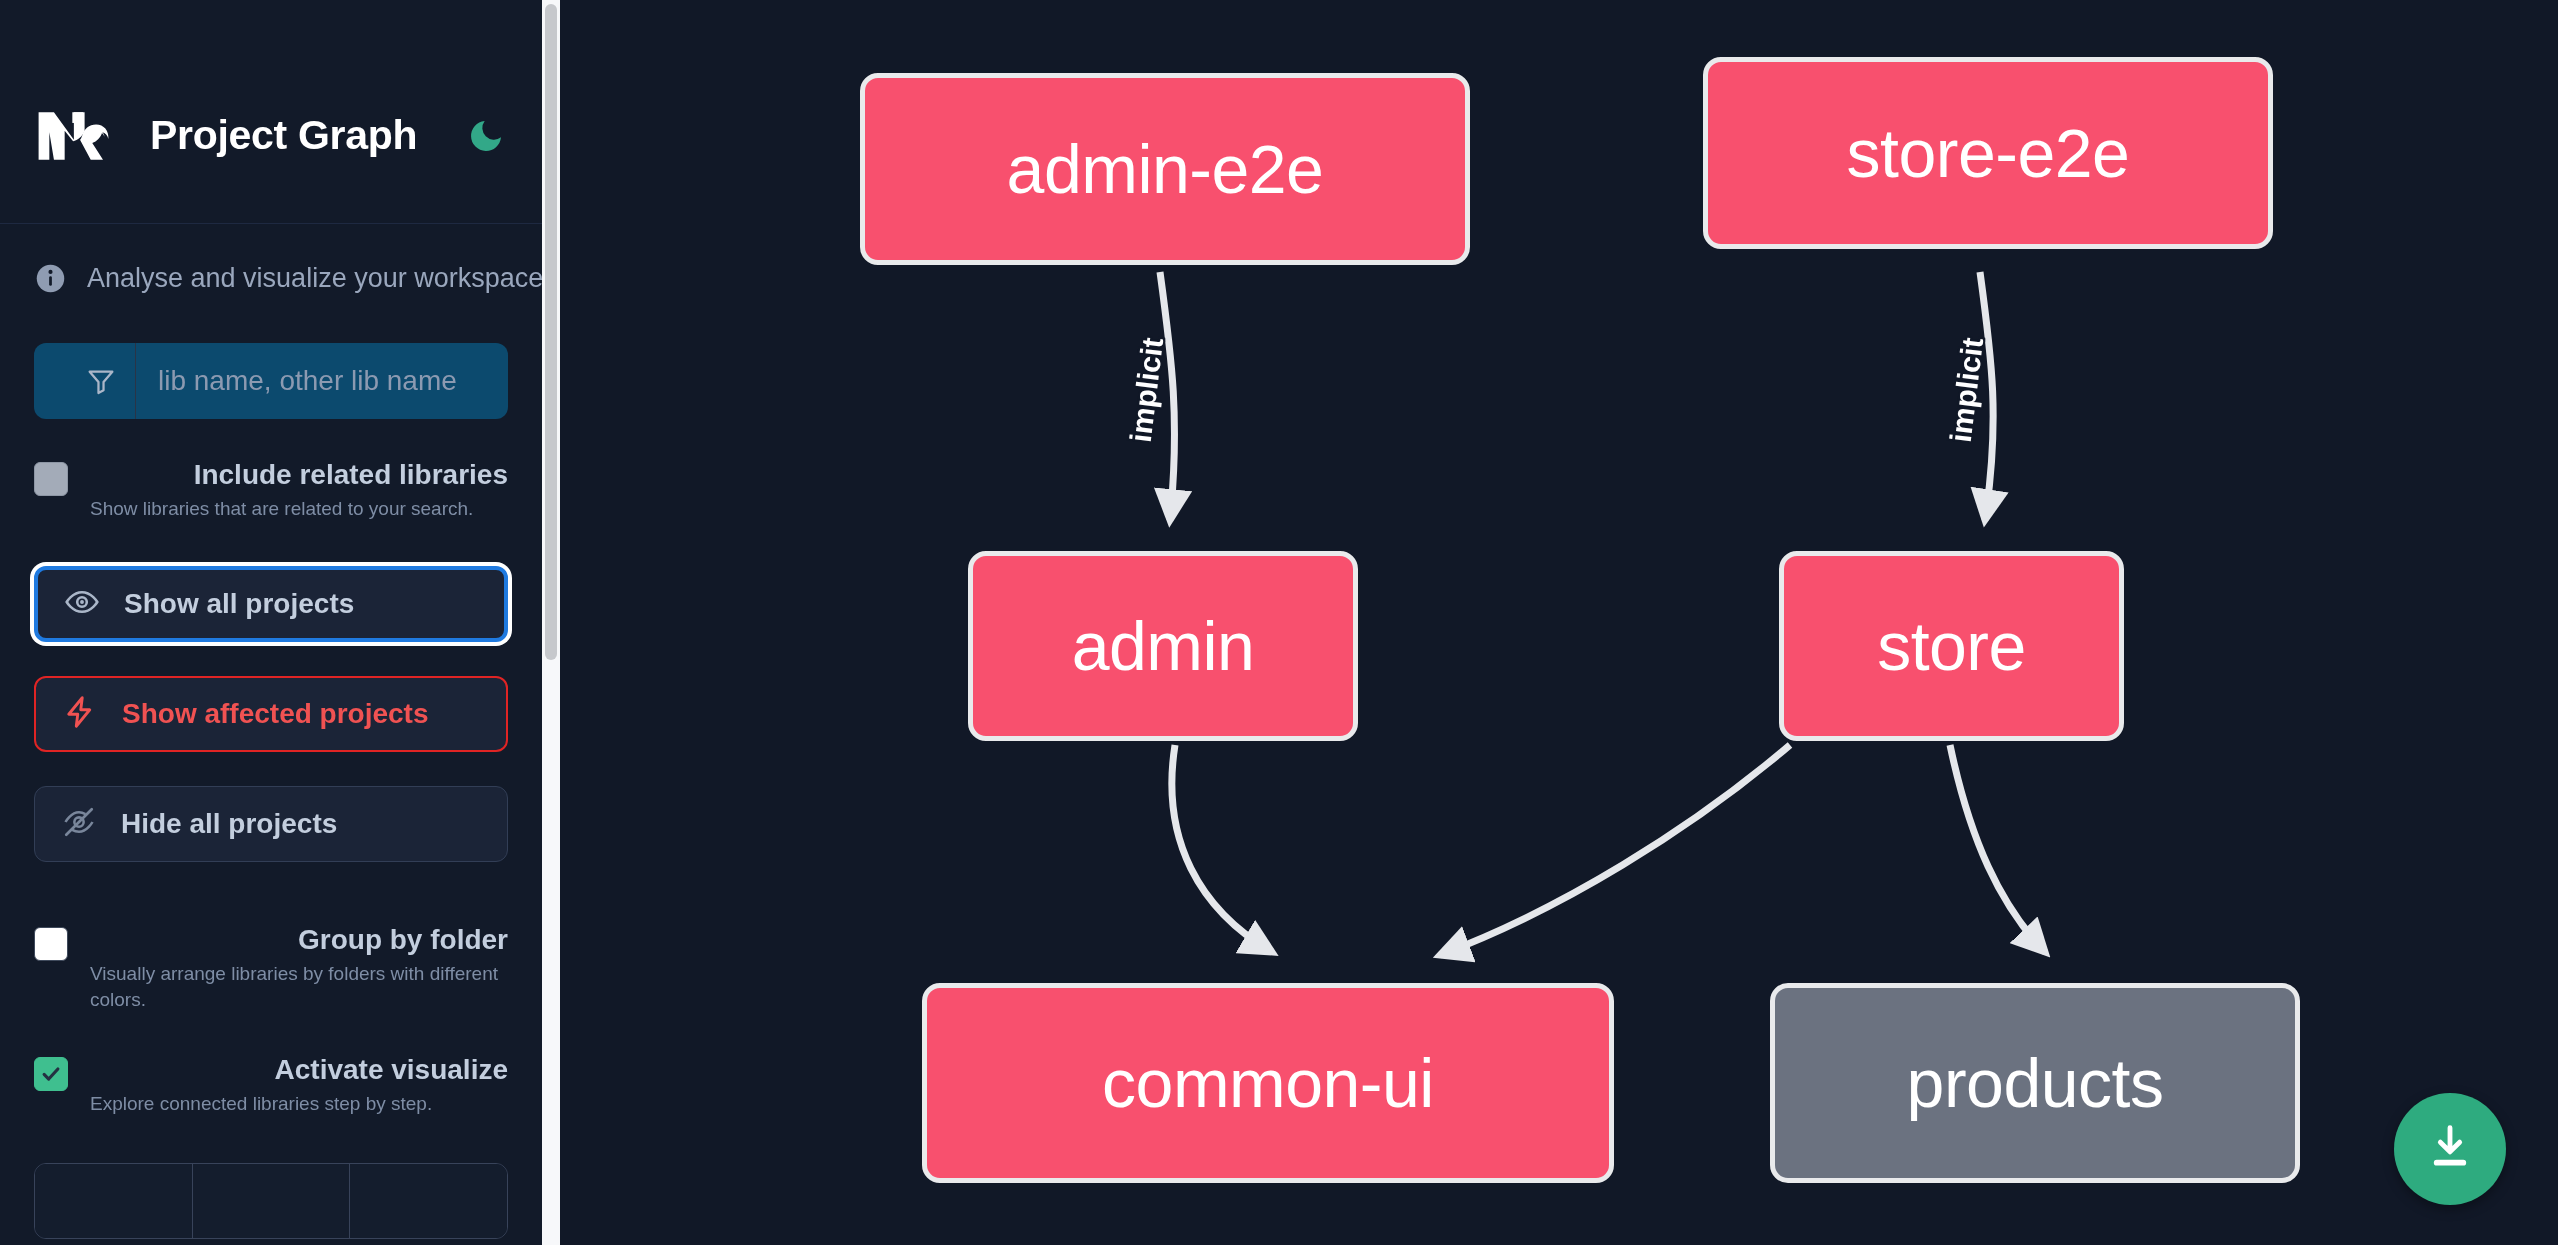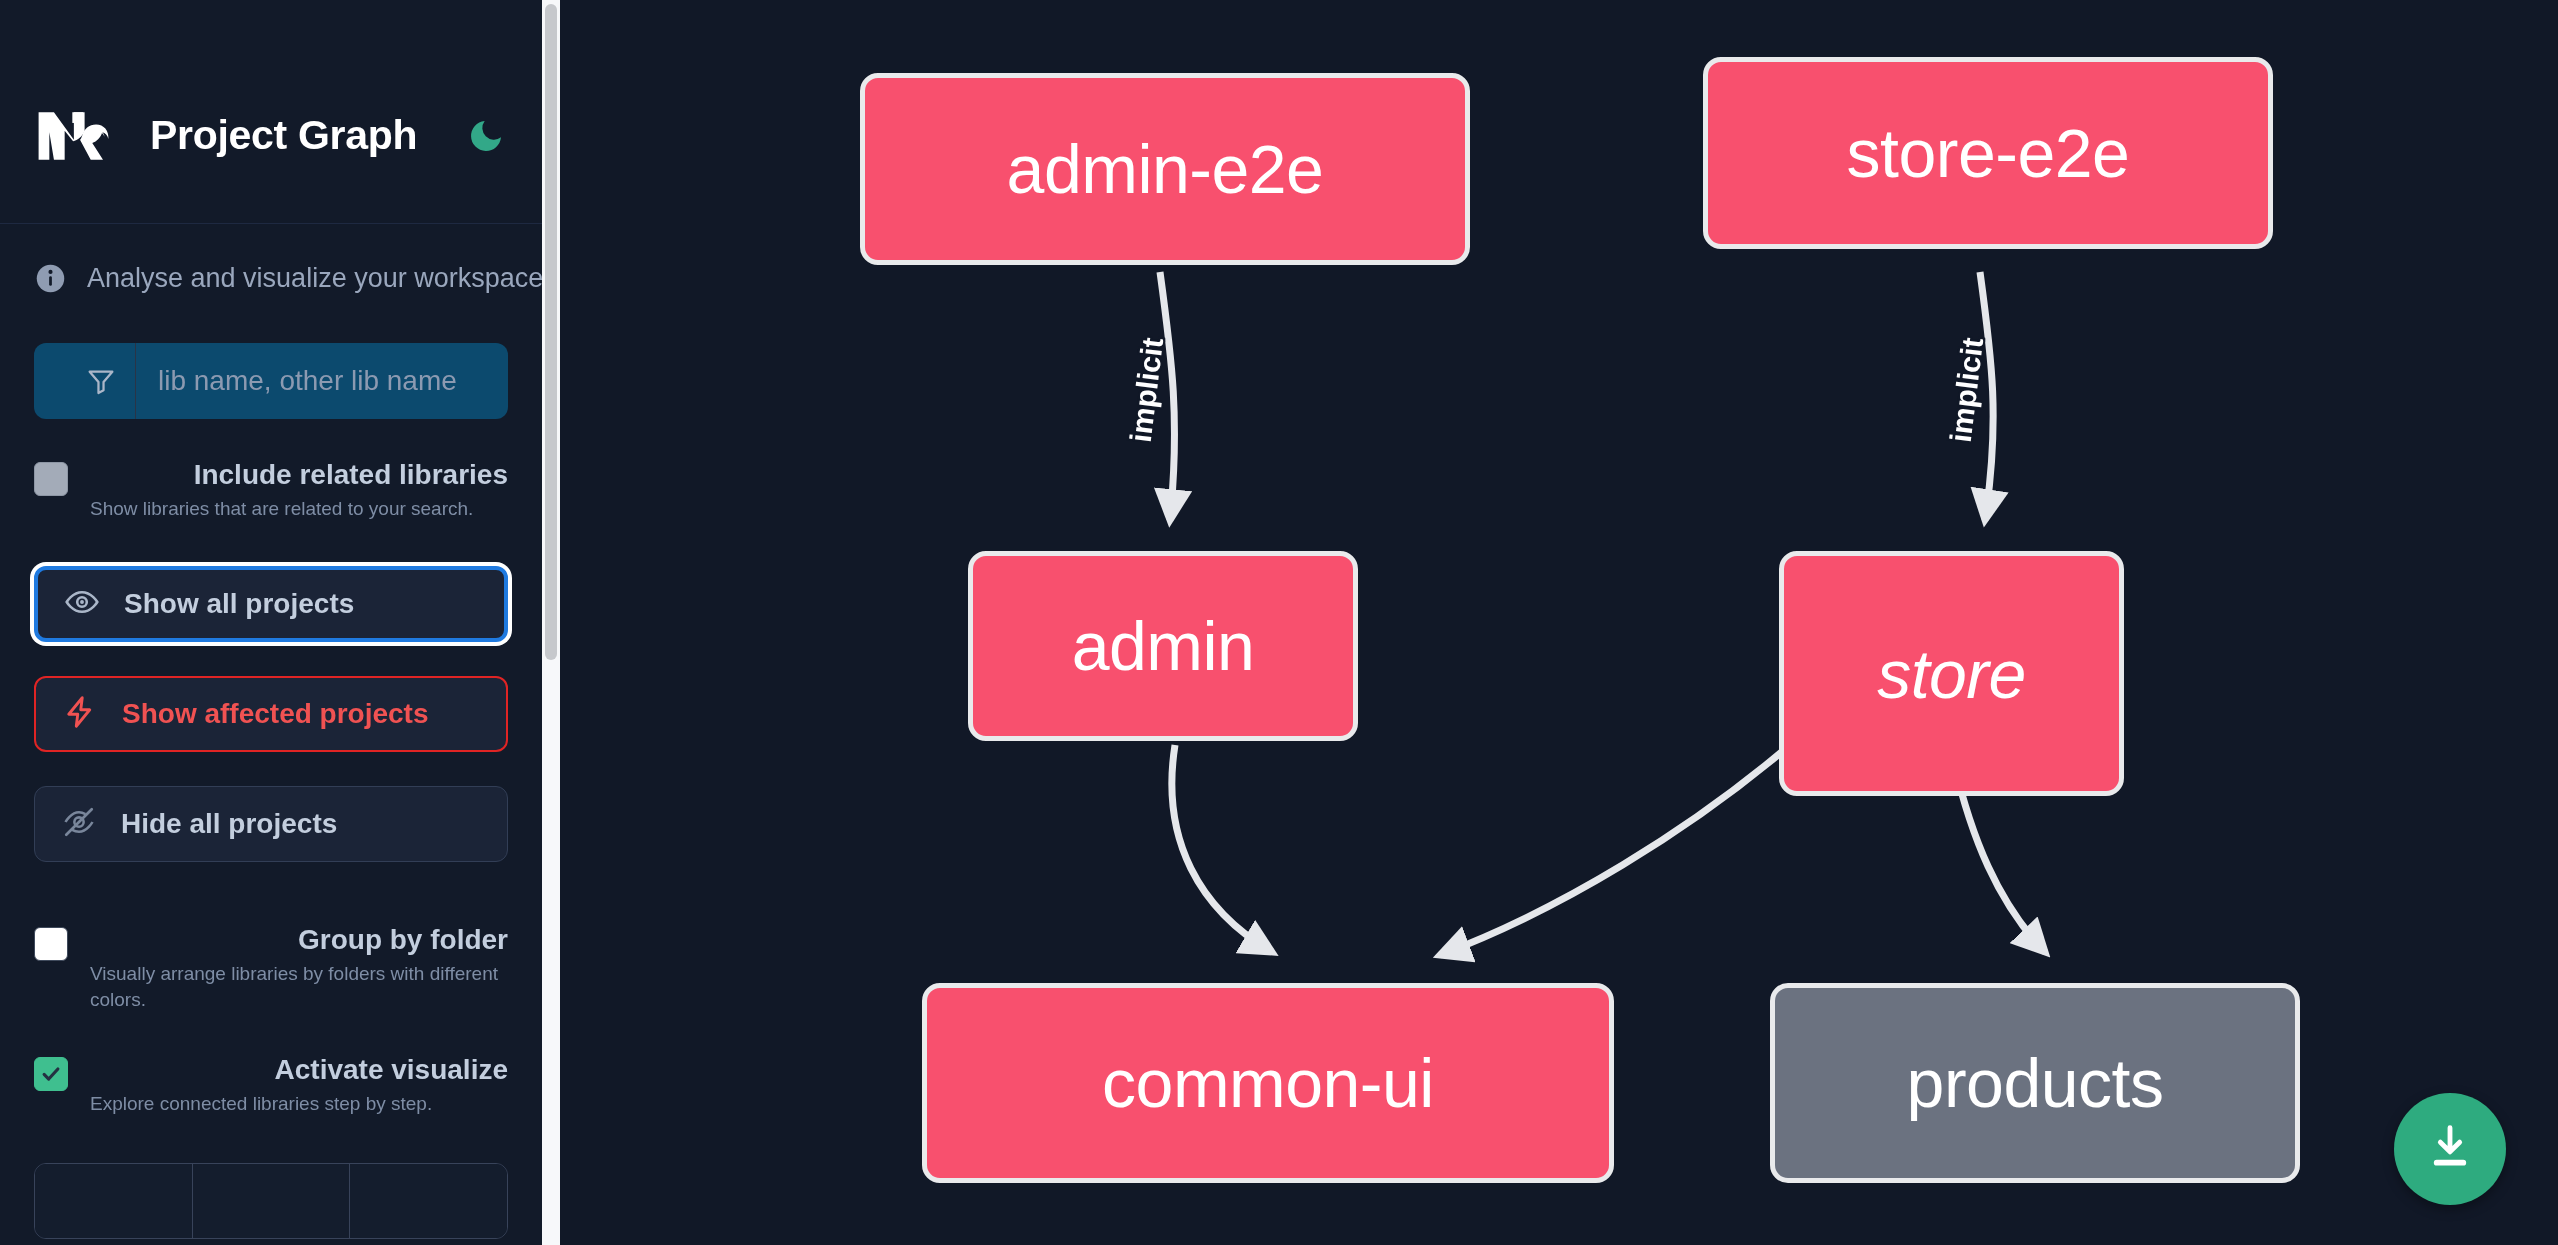--- a/index.html
+++ b/index.html
@@ -325,21 +325,21 @@
 
     <div class="node affected" style="left:300px; top:73px; width:610px; height:192px;">
       <span>admin-e2e</span>
     </div>
     <div class="node affected" style="left:1143px; top:57px; width:570px; height:192px;">
       <span>store-e2e</span>
     </div>
     <div class="node affected" style="left:408px; top:551px; width:390px; height:190px;">
       <span>admin</span>
     </div>
-    <div class="node affected" style="left:1219px; top:551px; width:345px; height:245px;font-style:italic;">
+    <div class="node affected" style="left:1219px; top:551px; width:345px; height:190px;">
       <span>store</span>
     </div>
     <div class="node affected" style="left:362px; top:983px; width:692px; height:200px;">
       <span>common-ui</span>
     </div>
     <div class="node normal" style="left:1210px; top:983px; width:530px; height:200px;">
       <span>products</span>
     </div>
 
     <div class="edge-label" style="left:587px; top:390px; transform:translate(-50%,-50%) rotate(-83deg);">implicit</div>

